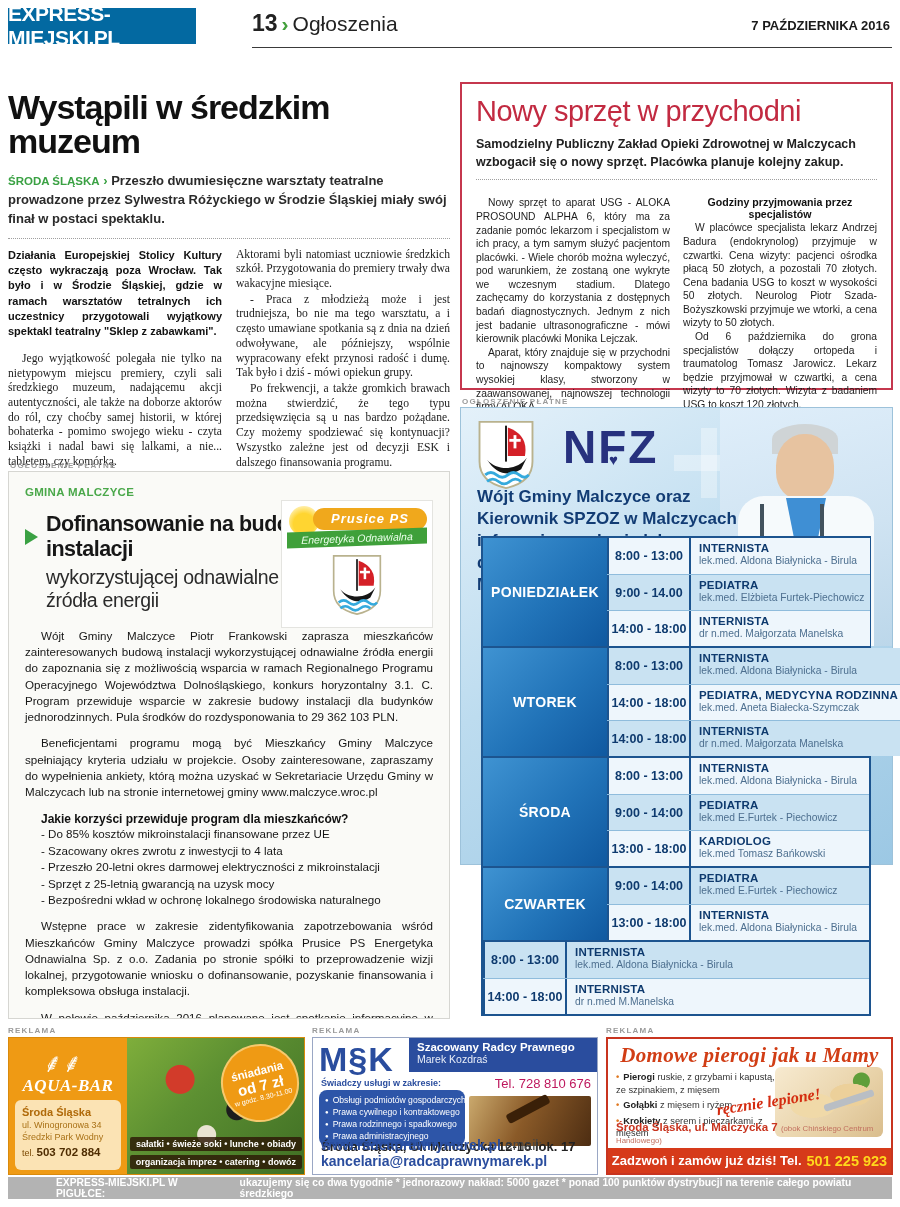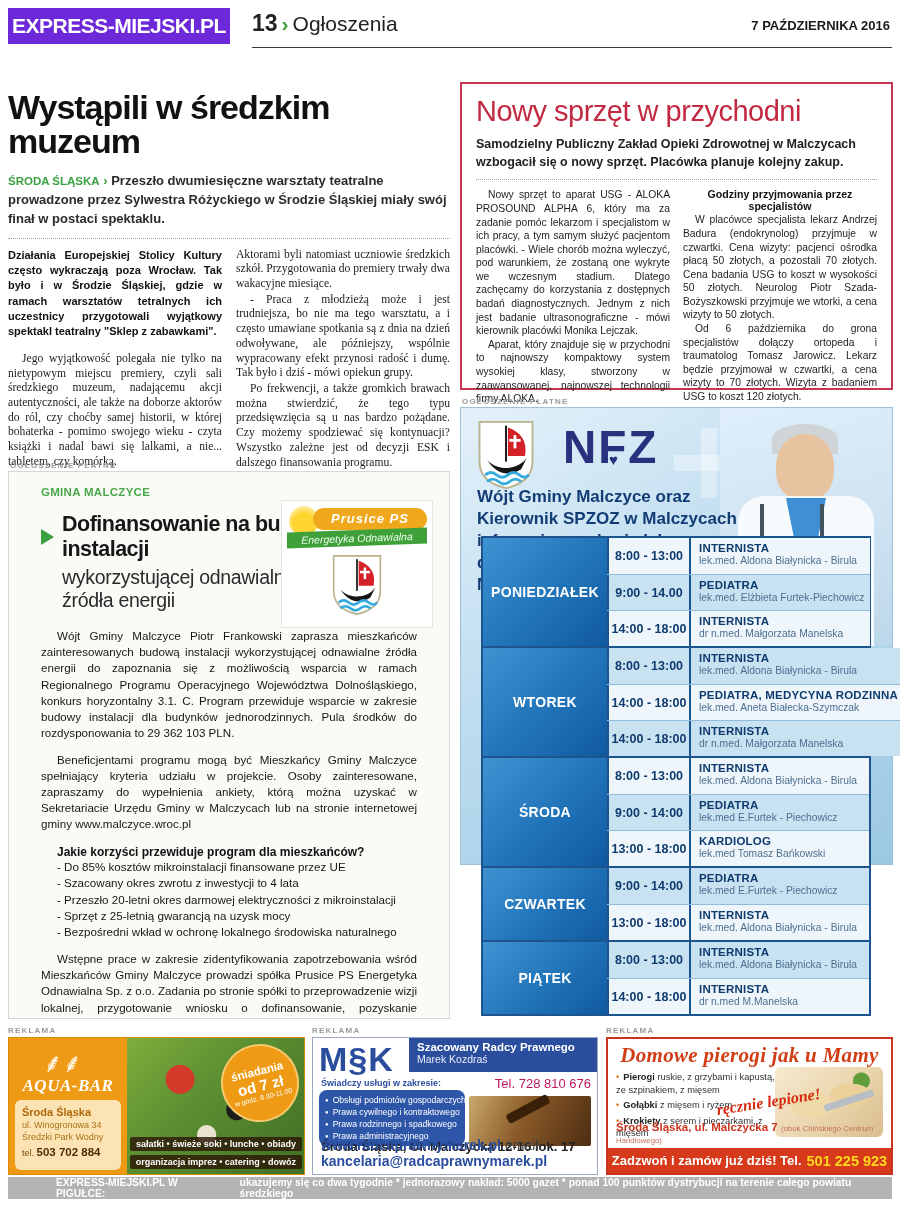--- a/index.html
+++ b/index.html
@@ -1,20 +1,20 @@
 <!DOCTYPE html>
 <html lang="pl"><head>
 <meta charset="utf-8">
 <style>
   * { margin:0; padding:0; box-sizing:border-box; }
   body { background:#e9e9e9; font-family:"Liberation Sans", sans-serif; }
   .page { position:relative; width:900px; height:1207px; background:#fff; margin:0 auto; overflow:hidden; }
 
   
-  .masthead { position:absolute; left:8px; top:8px; width:222px; height:36px; background:#6d28d9;
+  .masthead { position:absolute; left:8px; top:8px; width:188px; height:36px; background:#0369a1;
     color:#fff; font-weight:bold; font-size:21px; letter-spacing:-0.5px; display:flex; align-items:center; justify-content:center; }
   .pagehead { position:absolute; left:252px; top:10px; font-size:21px; color:#222; }
   .pagehead .num { font-weight:bold; font-size:23px; }
   .pagehead .chev { color:#43a03c; font-weight:bold; margin:0 4px; }
   .datehead { position:absolute; right:10px; top:18px; font-size:13px; font-weight:bold; color:#1a1a1a; }
   .header-rule { position:absolute; left:252px; right:8px; top:47px; border-top:1.5px solid #3a3a3a; }
 
   
   .micro-label { font-size:8px; letter-spacing:1.2px; color:#9a9a9a; font-weight:bold; }
   .dotted-sep { border-top:1px dotted #9f9f9f; }
@@ -33,28 +33,28 @@
   .intro-b + .serif-p { margin-top:12px; }
   .serif-p + .serif-p { margin-top:1px; }
   .art-note { margin-top:14px; text-align:center; font-family:"Liberation Serif", serif; font-weight:bold; font-size:12px; color:#111; line-height:1.35; }
   .art-note .lnk { color:#3aa143; }
 
   
   .art2 { position:absolute; left:460px; top:82px; width:433px; height:308px; border:2px solid #c5374e; background:#fff; padding:12px 14px; }
   .art2 h2 { color:#c22a41; font-size:29px; font-weight:500; letter-spacing:-0.5px; line-height:1.05; }
   .art2 .lead { margin-top:10px; font-size:12.5px; line-height:1.4; color:#222; font-weight:600; }
   .art2 .dotted-sep { margin-top:8px; }
-  .art2-cols { display:flex; gap:13px; margin-top:8px; }
+  .art2-cols { display:flex; gap:13px; margin-top:16px; }
   .art2-col { width:196px; }
   .a2p { font-size:10.3px; line-height:1.32; color:#1d1d1d; text-align:justify; text-indent:12px; }
   .a2h { font-size:10.6px; font-weight:bold; color:#111; text-align:center; margin-bottom:1px; }
 
   
   .paid-label-left { position:absolute; left:10px; top:461px; }
-  .gmina { position:absolute; left:8px; top:471px; width:442px; height:548px; background:#fafaf7; border:1px solid #d6d6d2; padding:14px 32px; overflow:hidden; }
+  .gmina { position:absolute; left:8px; top:471px; width:442px; height:548px; background:#fafaf7; border:1px solid #d6d6d2; padding:14px 16px; overflow:hidden; }
   .gmina .kicker { color:#4aa84a; font-size:11.5px; font-weight:bold; letter-spacing:0.3px; }
   .gmina-titlewrap { margin-top:14px; width:300px; }
   .g-title-row { display:flex; align-items:center; gap:8px; }
   .g-arrow { width:0; height:0; border-left:13px solid #3aa143; border-top:8px solid transparent; border-bottom:8px solid transparent; flex:none; }
   .g-title-b { font-size:21.5px; font-weight:bold; color:#171717; letter-spacing:-0.5px; }
   .g-title-r { font-size:19.5px; color:#2a2a2a; margin:4px 0 0 21px; letter-spacing:-0.3px; }
   .g-logo { position:absolute; right:16px; top:28px; width:152px; height:128px; background:#fff; border:1px solid #e4e4e0; padding:5px; }
   .pr-band { position:relative; height:44px; }
   .pr-sun { position:absolute; left:2px; top:0px; width:30px; height:30px; border-radius:50%;
      background:radial-gradient(circle at 50% 60%, #ffd531 45%, #ffe991 70%, rgba(255,233,145,0)); }
@@ -411,21 +411,20 @@
             <div class="slot-time">13:00 - 18:00</div>
             <div class="slot-spec">
                 <div class="spec-name">INTERNISTA</div>
                 <div class="spec-doc">lek.med. Aldona Białynicka - Birula</div>
               </div>
           </div>
         </div>
       </div>
 
       <div class="day-row">
-        <div class="day-cell">PIĄTEK</div>
         <div class="day-slots">
           <div class="slot s-b">
             <div class="slot-time">8:00 - 13:00</div>
             <div class="slot-spec">
                 <div class="spec-name">INTERNISTA</div>
                 <div class="spec-doc">lek.med. Aldona Białynicka - Birula</div>
               </div>
           </div>
           <div class="slot s-a">
             <div class="slot-time">14:00 - 18:00</div>

